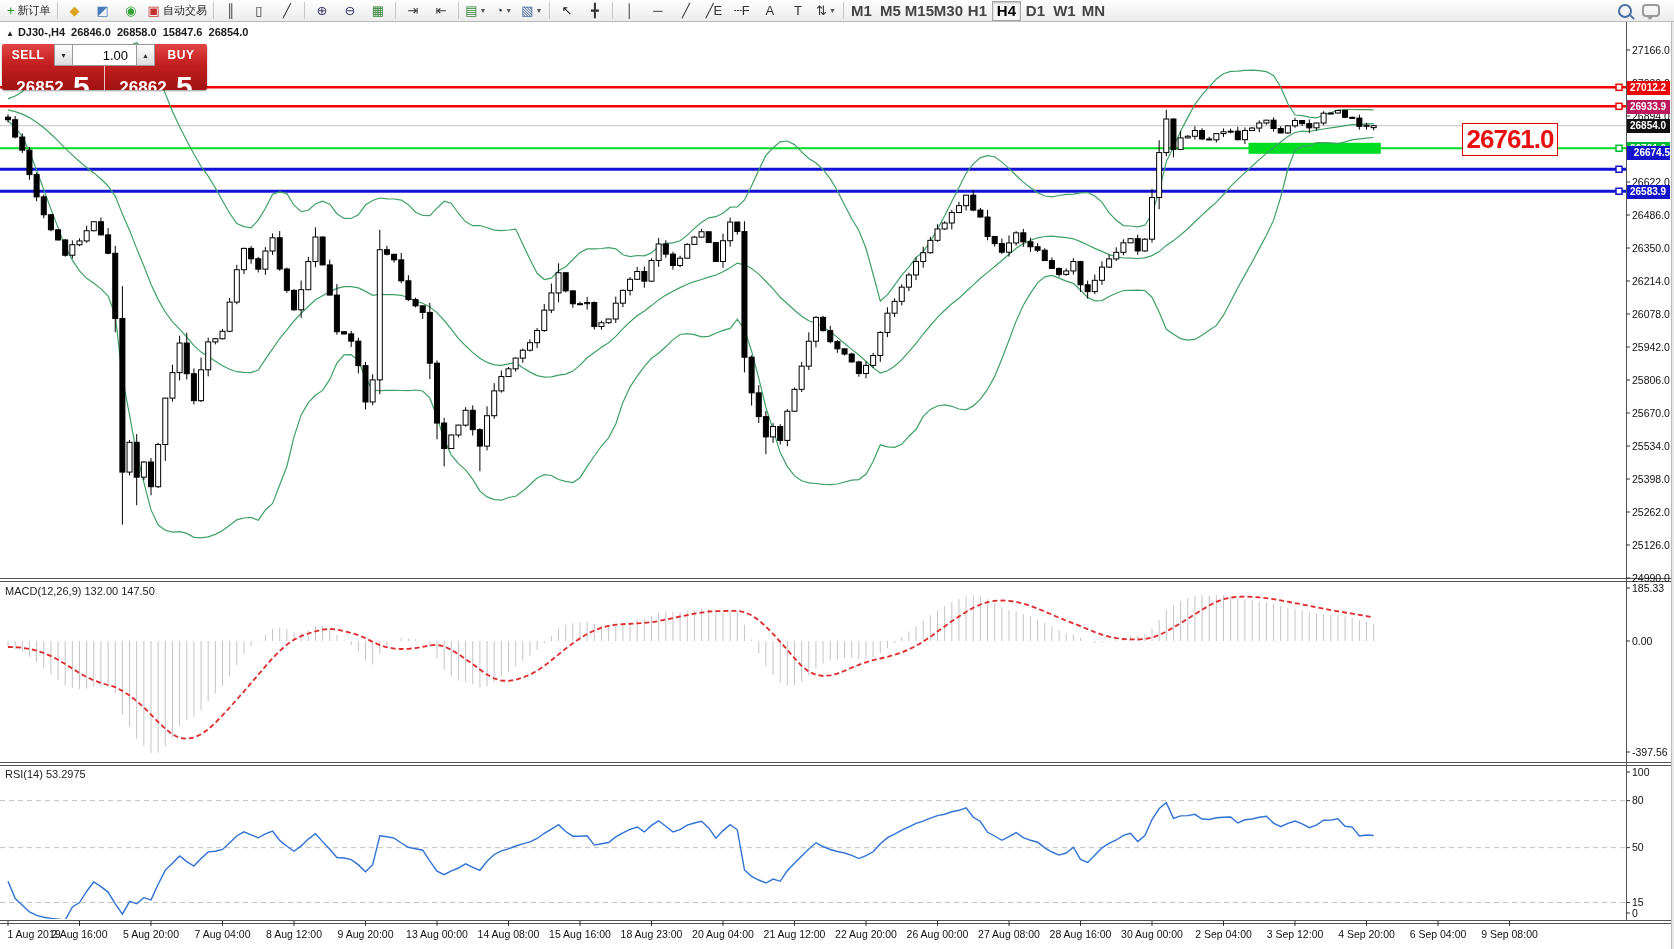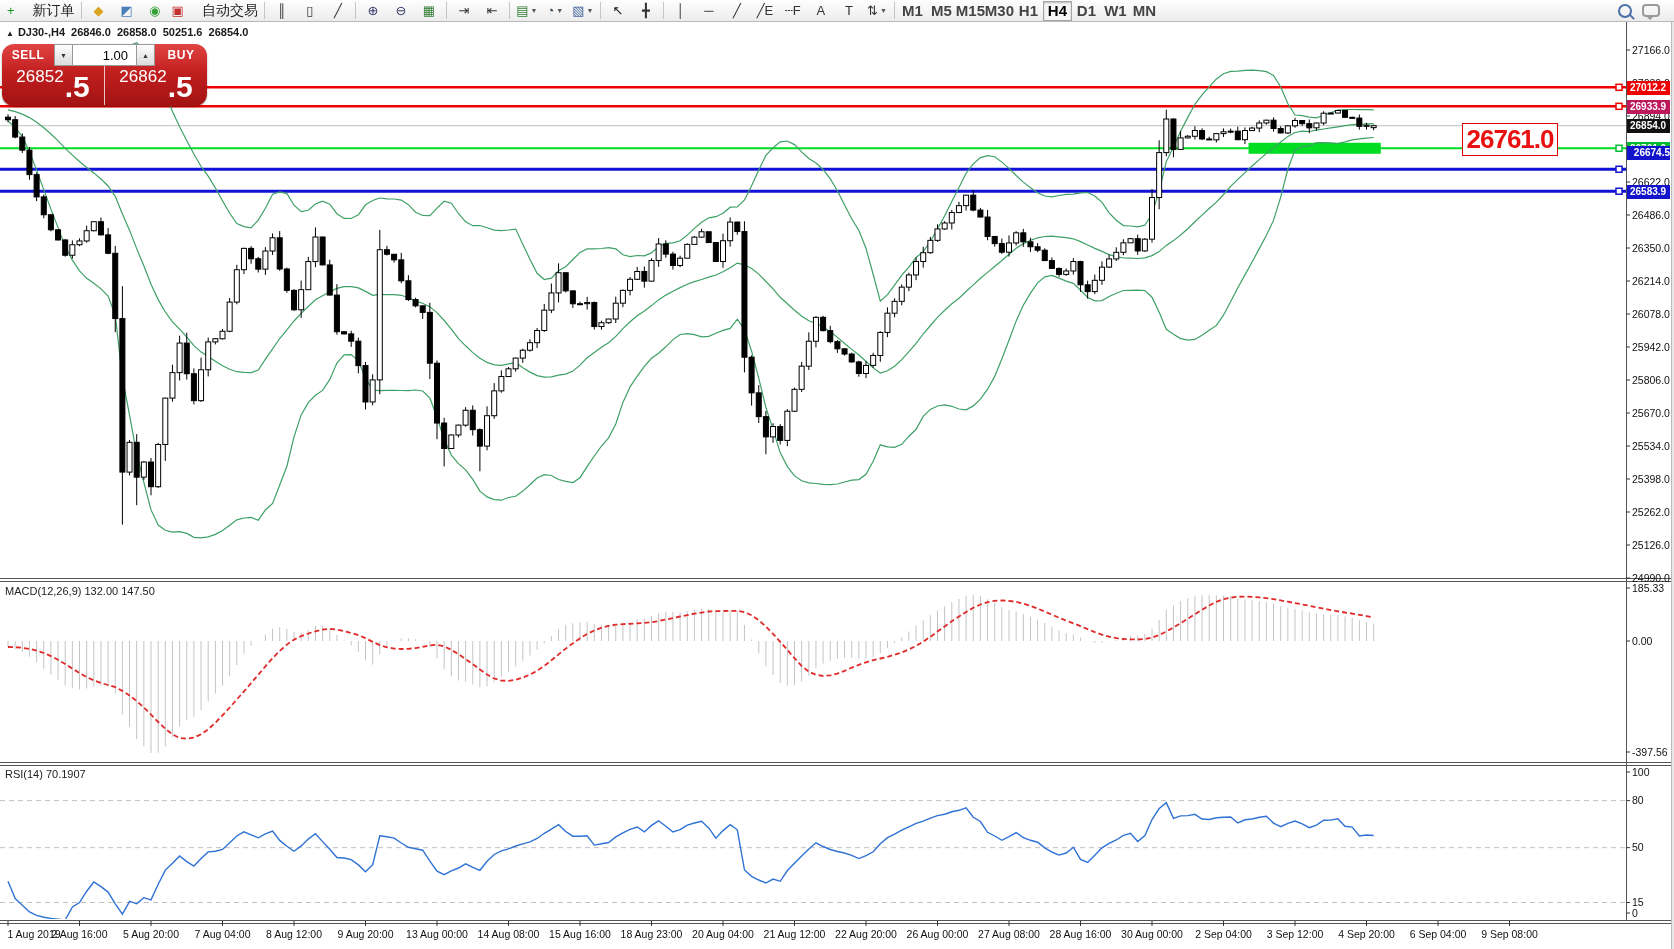--- a/index.html
+++ b/index.html
@@ -5,49 +5,49 @@
   html,body{margin:0;padding:0;background:#888;}
   #app{position:relative;width:1674px;height:949px;background:#fff;overflow:hidden;
        font-family:"Liberation Sans","DejaVu Sans",sans-serif;}
   
   #toolbar{position:absolute;left:0;top:0;width:1674px;height:22px;
     background:linear-gradient(#fefefe,#ececec);border-bottom:1px solid #b9b9b9;
     display:flex;align-items:center;font-size:11px;color:#333;z-index:10;padding-left:4px;box-sizing:border-box;}
   .tbi{display:inline-flex;align-items:center;justify-content:center;height:20px;min-width:22px;
     padding:0 2px;cursor:default;border:1px solid transparent;border-radius:2px;}
   .tbi .g{font-size:13px;line-height:1;}
-  .tbi .lbl{margin-left:18px;font-size:14px;color:#222;}
+  .tbi .lbl{margin-left:3px;font-size:11px;color:#222;}
   .tbi .caret{font-size:7px;color:#555;margin-left:2px;}
   .tbsep{width:1px;height:17px;background:#c6c6c6;margin:0 3px;}
   .tf{width:27px;height:18px;display:inline-flex;align-items:center;justify-content:center;
     font-size:15px;font-weight:bold;color:#444;border:1px solid transparent;}
   .tf.active{background:#f6f6f6;border:1px solid #a5a5a5;box-shadow:inset 0 1px 2px #bbb;color:#000;}
   #tbright{margin-left:auto;display:flex;align-items:center;margin-right:14px;gap:10px;}
   .mag{width:10px;height:10px;border:2px solid #4a6fa5;border-radius:50%;position:relative;display:inline-block;}
   .mag::after{content:"";position:absolute;width:6px;height:2px;background:#4a6fa5;transform:rotate(45deg);right:-5px;bottom:-2px;}
   .chat{width:14px;height:9px;border:2px solid #9a9a9a;border-radius:4px;position:relative;display:inline-block;}
   .chat::after{content:"";position:absolute;border:4px solid transparent;border-top-color:#9a9a9a;left:2px;bottom:-9px;}
   
   #infobar{position:absolute;left:6px;top:26px;z-index:6;font-size:11px;font-weight:bold;color:#1a1a1a;}
   #infobar .tri{font-size:8px;margin-right:4px;color:#222;}
   #infobar span{margin-right:3px;}
-  #trade-panel{position:absolute;left:2px;top:44px;width:205px;height:62px;z-index:7;
-     border-radius:12px;overflow:hidden;box-shadow:0 1px 2px rgba(0,0,0,.4);
+  #trade-panel{position:absolute;left:2px;top:44px;width:205px;height:46px;z-index:7;
+     border-radius:2px;overflow:hidden;box-shadow:0 1px 2px rgba(0,0,0,.4);
      background:linear-gradient(#e14444 0%,#c21f1f 45%,#a31212 100%);}
   #tp-top{display:flex;height:22px;align-items:stretch;}
   .tp-btn{flex:0 0 52px;display:flex;align-items:center;justify-content:center;color:#fff;
      font-size:12px;font-weight:bold;letter-spacing:.5px;}
   .tp-spin{flex:0 0 19px;background:linear-gradient(#fdfdfd,#dcdcdc);border:1px solid #999;
      display:flex;align-items:center;justify-content:center;font-size:7px;color:#333;box-sizing:border-box;}
   #tp-vol{flex:1;background:#fff;border-top:1px solid #999;border-bottom:1px solid #999;
      display:flex;align-items:center;justify-content:flex-end;padding-right:8px;
      font-size:13px;color:#000;box-sizing:border-box;}
   #tp-bottom{display:flex;height:39px;}
   .tp-price{flex:1;display:flex;align-items:flex-end;justify-content:center;color:#fff;padding-bottom:3px;}
-  .tp-price .int{font-size:17px;font-weight:normal;line-height:1;margin-bottom:17px;}
+  .tp-price .int{font-size:17px;font-weight:bold;line-height:1;margin-bottom:6px;}
   .tp-price .frac{font-size:30px;font-weight:bold;line-height:1;margin-left:1px;}
   #tp-bottom .tp-price:first-child{border-right:1px solid rgba(255,255,255,.75);}
   #big-label{position:absolute;left:1462px;top:123px;width:94px;height:31px;z-index:6;
      background:#fff;border:1px solid #e00000;color:#e81010;font-size:26px;font-weight:bold;
      display:flex;align-items:center;justify-content:center;letter-spacing:-1px;}
   #cn-note{position:absolute;left:1416px;top:206px;z-index:6;font-size:30px;font-weight:bold;
      color:#00dc25;text-shadow:2px 2px 0 #2222cc;letter-spacing:2px;white-space:nowrap;}
   #macd-label{position:absolute;left:5px;top:585px;font-size:11px;color:#222;z-index:6;}
   #rsi-label{position:absolute;left:5px;top:768px;font-size:11px;color:#222;z-index:6;}
   .ptag{position:absolute;left:1627px;width:43px;height:14px;z-index:6;color:#fff;
@@ -885,21 +885,21 @@
         <rect x="1616" y="145.2720588235294" width="6" height="6" fill="#fff" stroke="#00bb33" stroke-width="1.5"></rect>
         <rect x="1616" y="166.2610294117647" width="6" height="6" fill="#fff" stroke="#1414cc" stroke-width="1.5"></rect>
         <rect x="1616" y="188.2448529411761" width="6" height="6" fill="#fff" stroke="#1414cc" stroke-width="1.5"></rect>
       </g>
     </svg>
 
   <div id="infobar">
     <span class="tri">▲</span><span>DJ30-,H4</span>
     <span>26846.0</span>
     <span>26858.0</span>
-    <span>50251.6</span>
+    <span>15847.6</span>
     <span>26854.0</span>
   </div>
 
   <div id="trade-panel">
     <div id="tp-top">
       <div class="tp-btn">SELL</div>
       <div class="tp-spin">▼</div>
       <div id="tp-vol">1.00</div>
       <div class="tp-spin">▲</div>
       <div class="tp-btn">BUY</div>
@@ -911,21 +911,21 @@
       </div>
       <div class="tp-price">
         <span class="int">26862</span>
           <span class="frac">.5</span>
       </div>
     </div>
   </div>
 
   <div id="big-label">26761.0</div>
   <div id="macd-label">MACD(12,26,9) 132.00 147.50</div>
-  <div id="rsi-label">RSI(14) 70.1907</div>
+  <div id="rsi-label">RSI(14) 53.2975</div>
   <div id="tags">
       <div class="ptag" style="background: rgb(238, 0, 0); top: 80.8191px;">27012.2</div>
       <div class="ptag" style="background: #be185d; top: 99.8184px;">26933.9</div>
       <div class="ptag" style="background: rgb(17, 17, 17); top: 119.206px;">26854.0</div>
       <div class="ptag" style="background: rgb(0, 187, 51); top: 141.772px;">26761.0</div>
       <div class="ptag" style="background: rgb(20, 20, 204); top: 146px; text-align: right;">26674.5</div>
       <div class="ptag" style="background: rgb(20, 20, 204); top: 184.745px;">26583.9</div>
     </div>
   <div id="right-edge"></div>
 </div>

